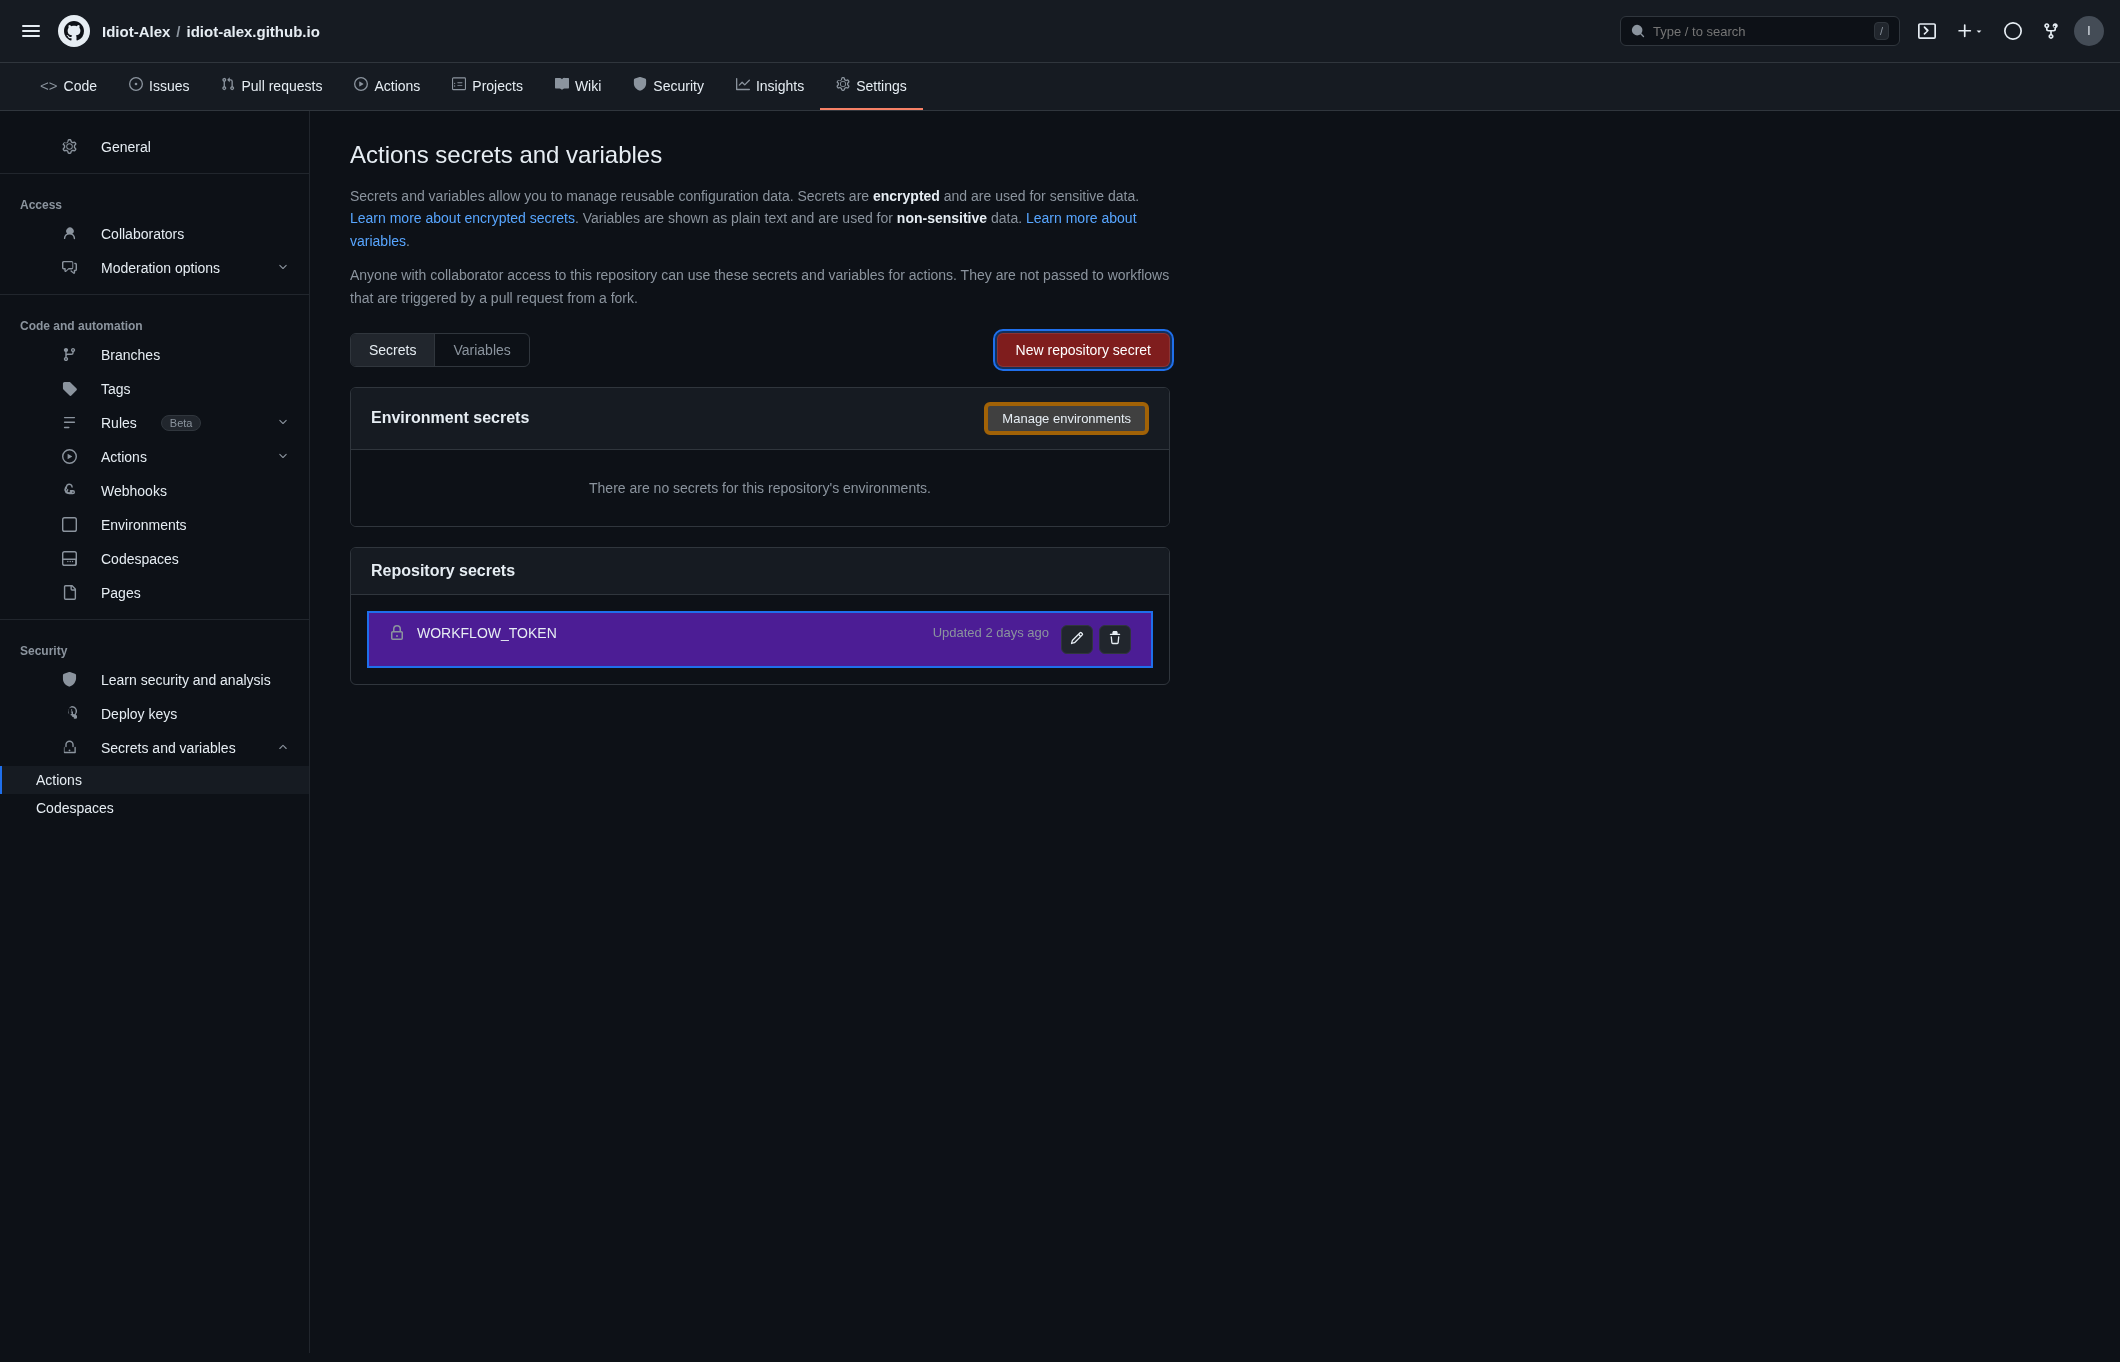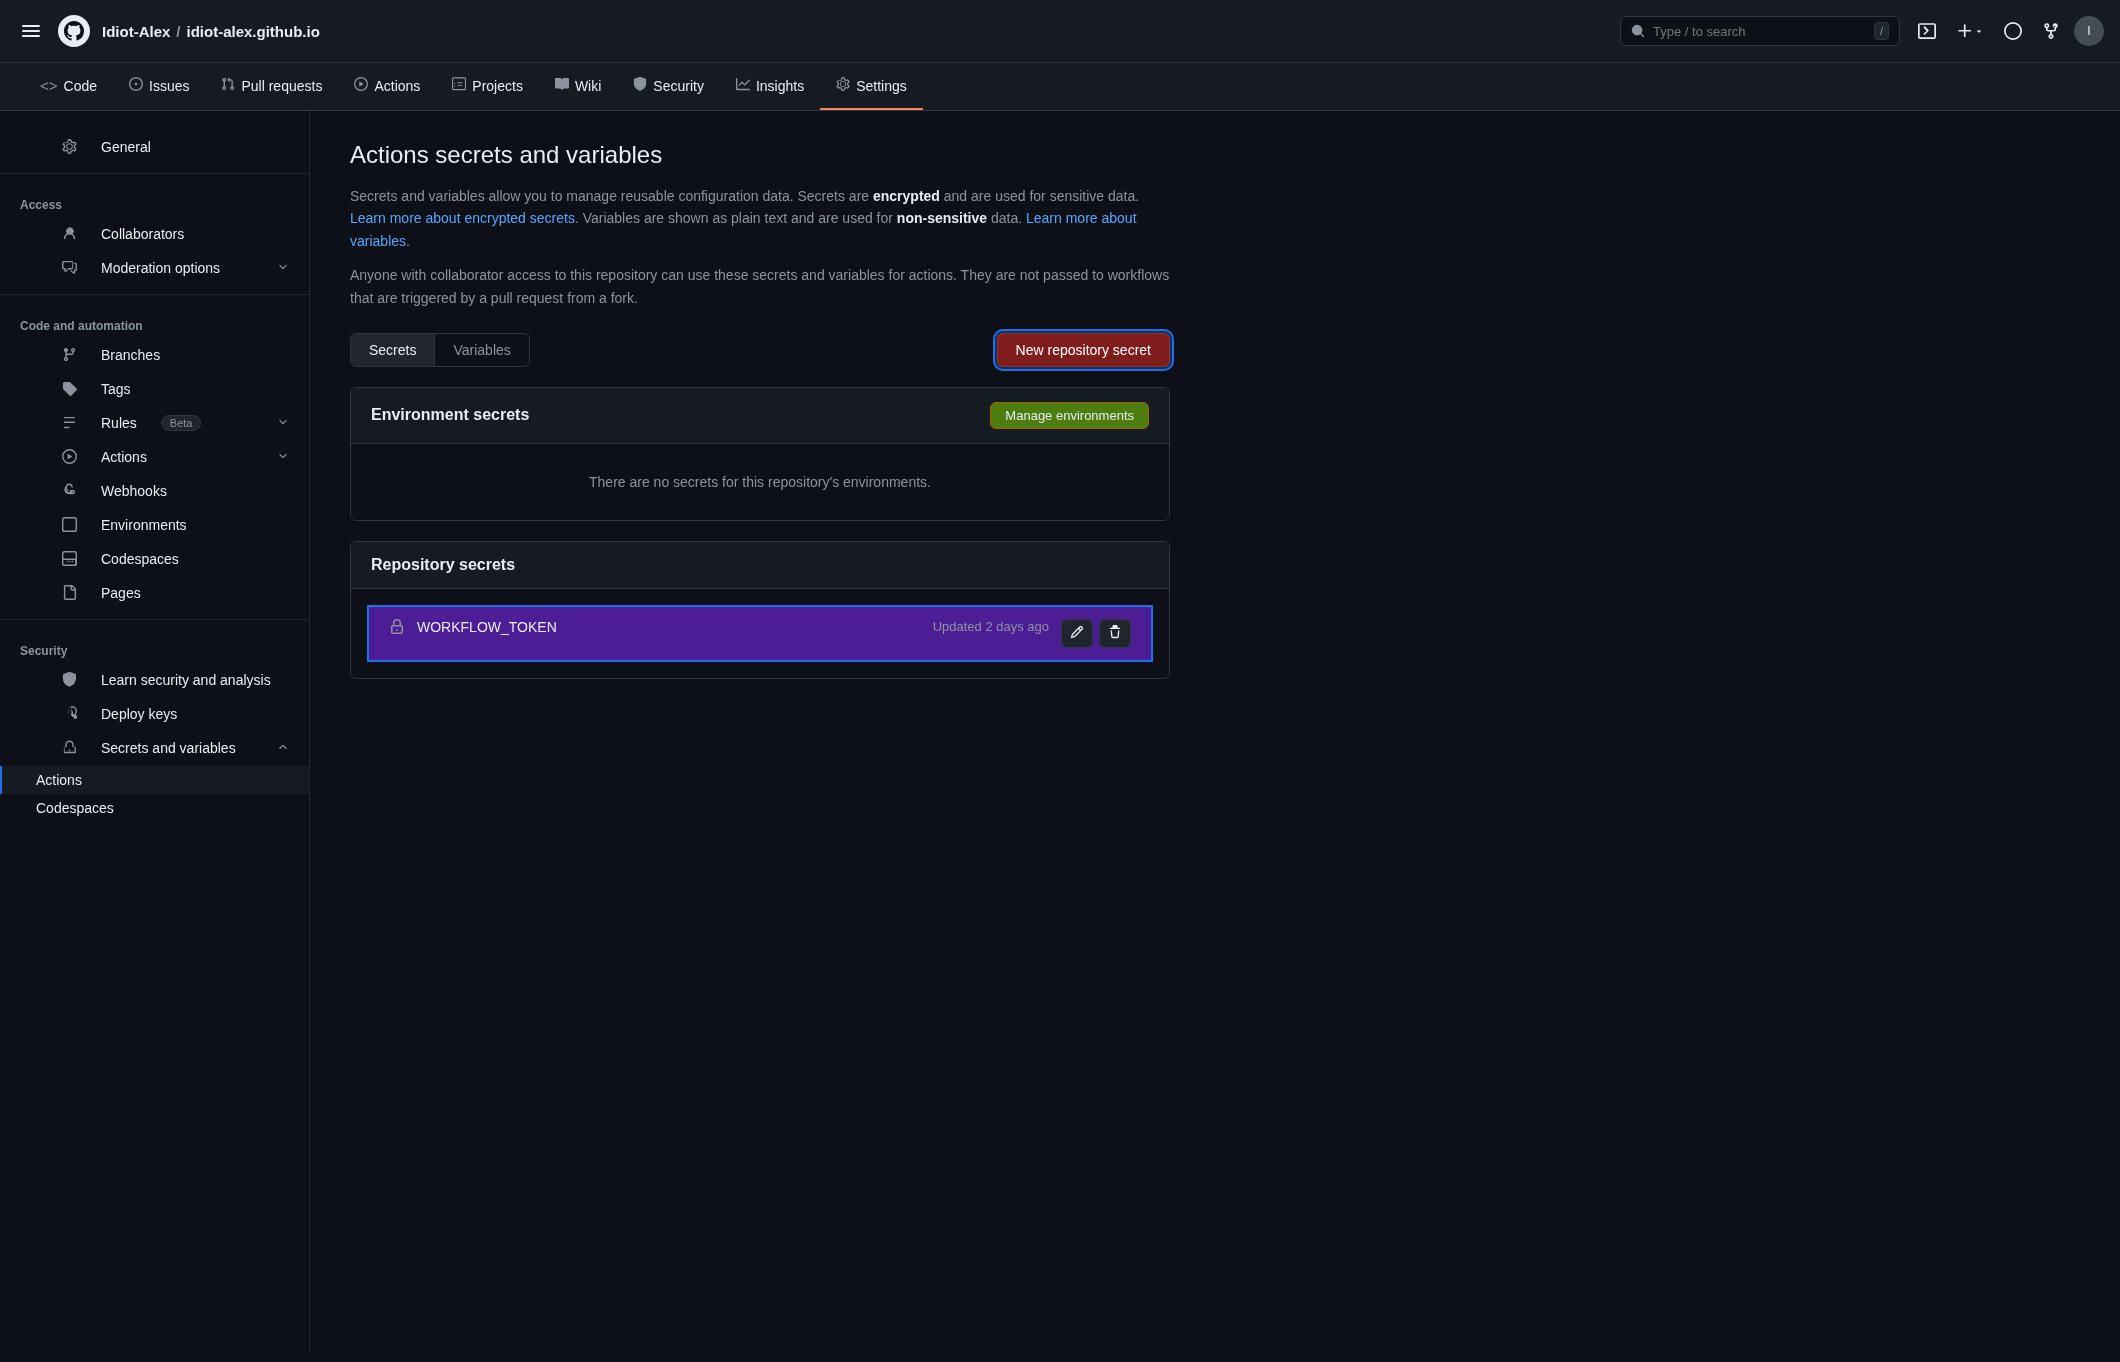--- a/index.html
+++ b/index.html
@@ -170,21 +170,21 @@
       border: 1px solid #30363d; border-radius: 6px; margin-bottom: 20px; overflow: hidden;
     }
     .section-header {
       display: flex; align-items: center; justify-content: space-between;
       padding: 14px 20px;
       border-bottom: 1px solid #30363d;
       background: #161b22;
     }
     .section-title { font-size: 16px; font-weight: 600; color: #e6edf3; }
     .manage-btn {
-      background: #4d7c0f; border: 1px solid #a16207;
+      background: #404040; border: 4px solid #a16207;
       color: #e6edf3; padding: 5px 14px; border-radius: 6px;
       cursor: pointer; font-size: 13px;
     }
     .empty-state {
       padding: 30px; text-align: center;
       color: #8b949e; font-size: 14px;
       background: #0d1117;
     }
 
     

